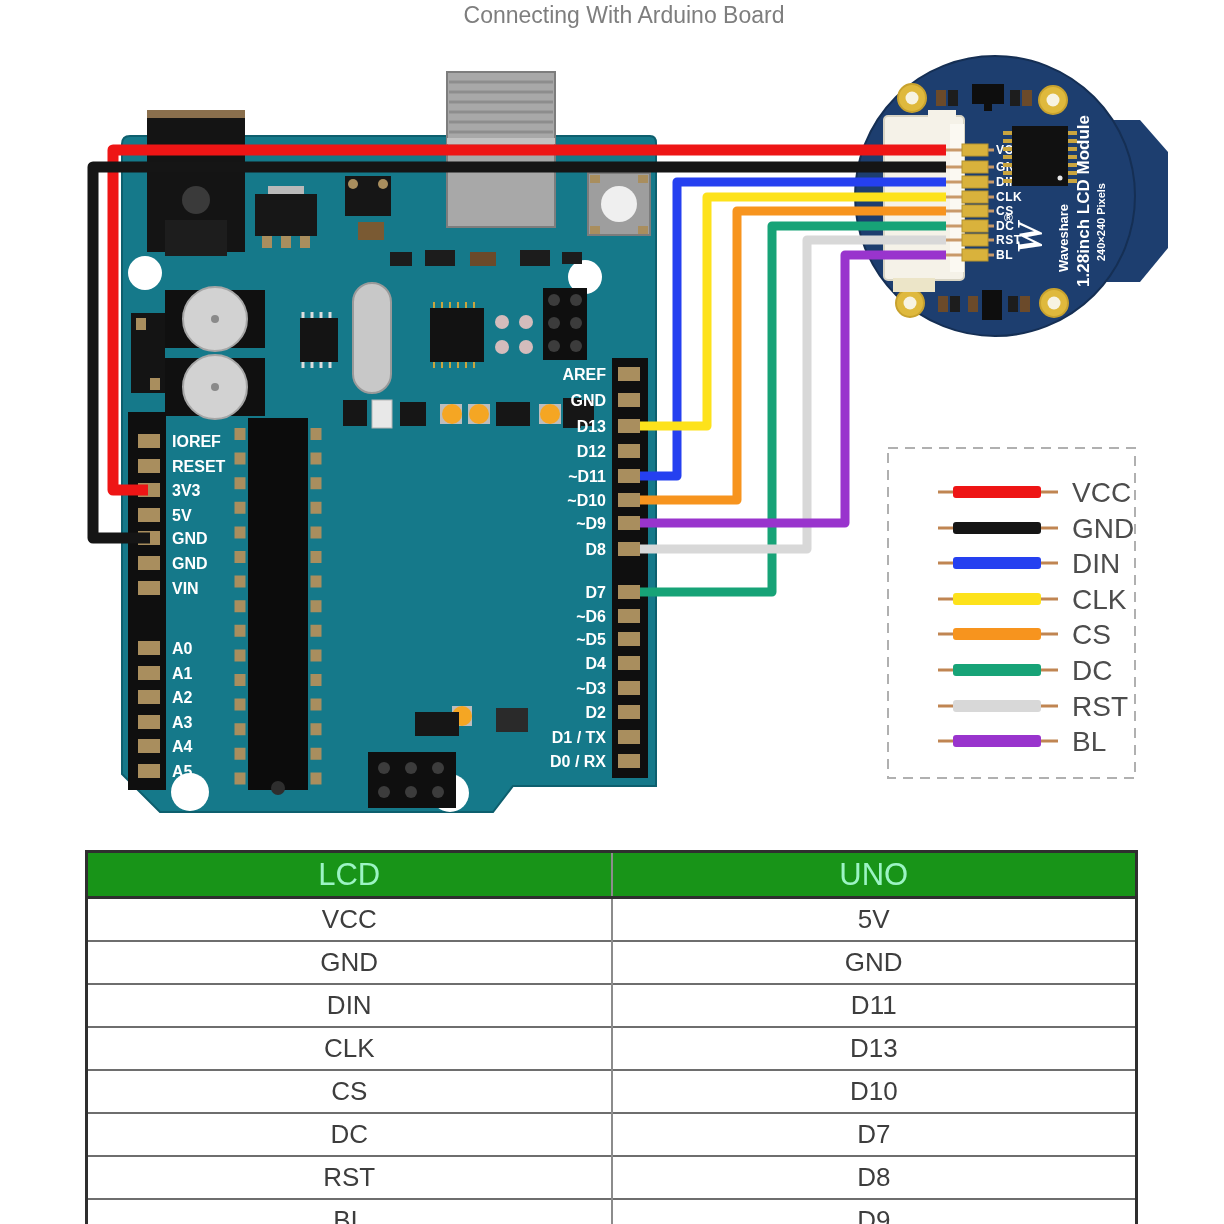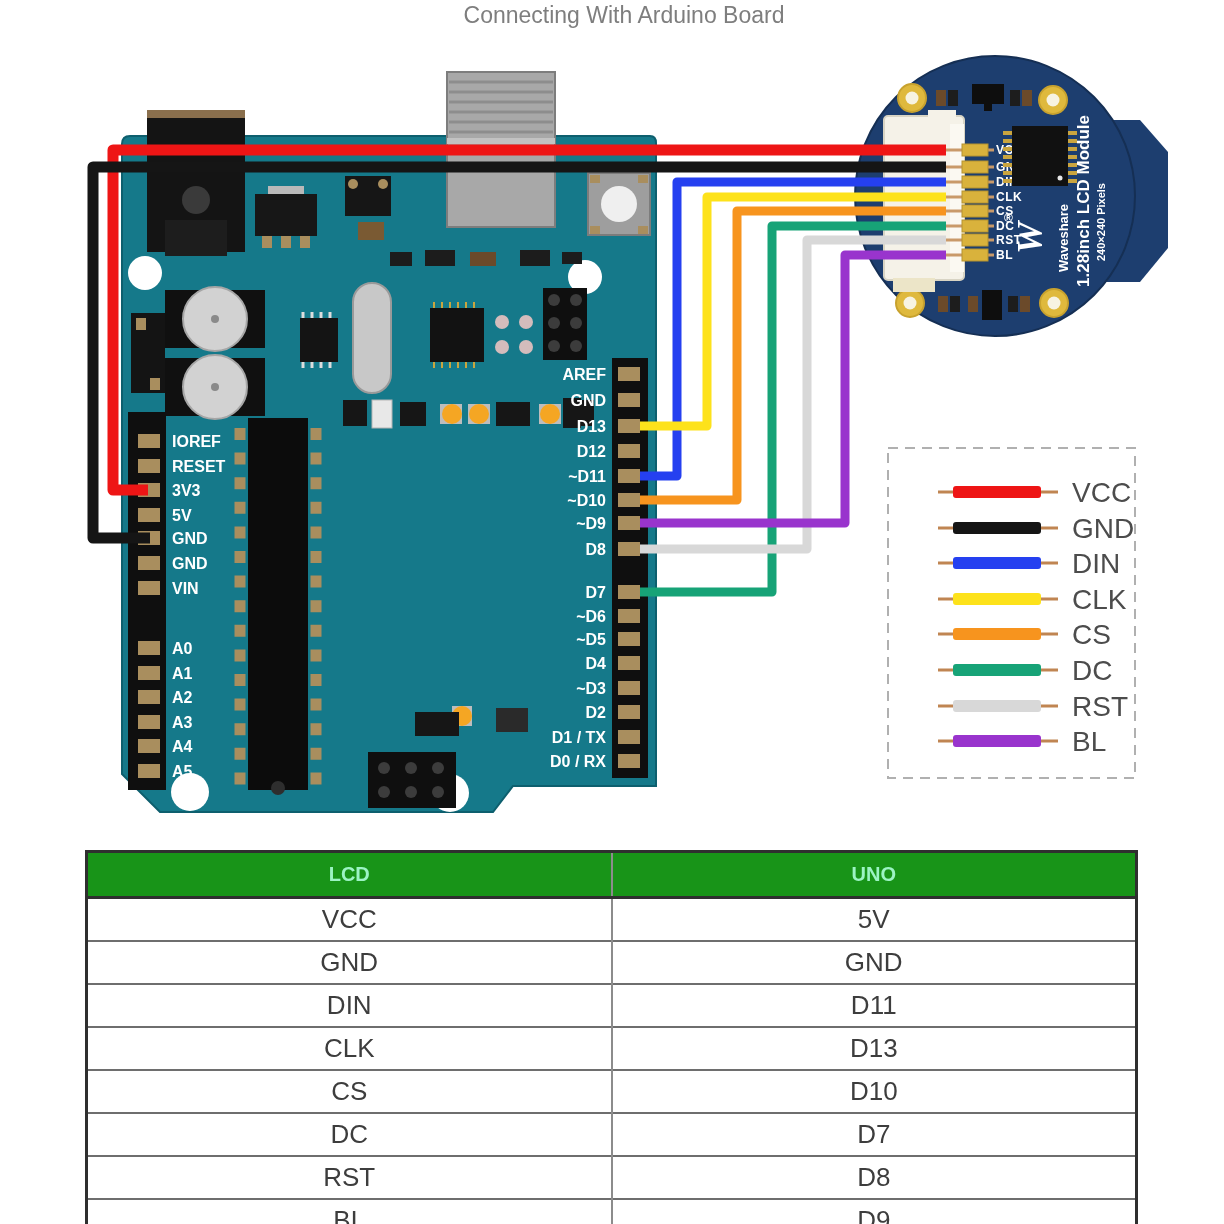--- a/index.html
+++ b/index.html
@@ -11,21 +11,21 @@
   .pin-label{font:bold 16px "Liberation Sans",sans-serif;fill:#ffffff;}
   .lcd-pin-label{font:bold 12px "Liberation Sans",sans-serif;fill:#ffffff;letter-spacing:.5px;}
   .lcd-vert-brand{font:bold 13px "Liberation Sans",sans-serif;fill:#ffffff;}
   .lcd-vert-model{font:bold 17px "Liberation Sans",sans-serif;fill:#ffffff;}
   .lcd-vert-res{font:bold 11px "Liberation Sans",sans-serif;fill:#ffffff;}
   .logo-w{font:italic bold 36px "Liberation Serif",serif;fill:#ffffff;}
   .logo-reg{font:bold 12px "Liberation Sans",sans-serif;fill:#ffffff;}
   .legend-label{font:28px "Liberation Sans",sans-serif;fill:#4c4c4c;}
   table.pinmap{position:absolute;left:85px;top:850px;width:1053px;
                border-collapse:collapse;table-layout:fixed;border:3px solid #2f2f2f;}
-  table.pinmap th{height:41px;font-size:20px;font-weight:bold;color:#9cf4c4;
+  table.pinmap th{height:41px;font-size:31px;font-weight:normal;color:#9cf4c4;
                   border-bottom:3px solid #2f2f2f;}
   table.pinmap td{height:39px;text-align:center;font-size:26px;color:#3d3d3d;
                   background:#ffffff;border-top:2px solid #6e6e6e;}
   table.pinmap th:first-child,table.pinmap td:first-child{border-right:2px solid #8c8c8c;}
 </style>
 </head>
 <body>
 
 <div class="title">Connecting With Arduino Board</div>
 

